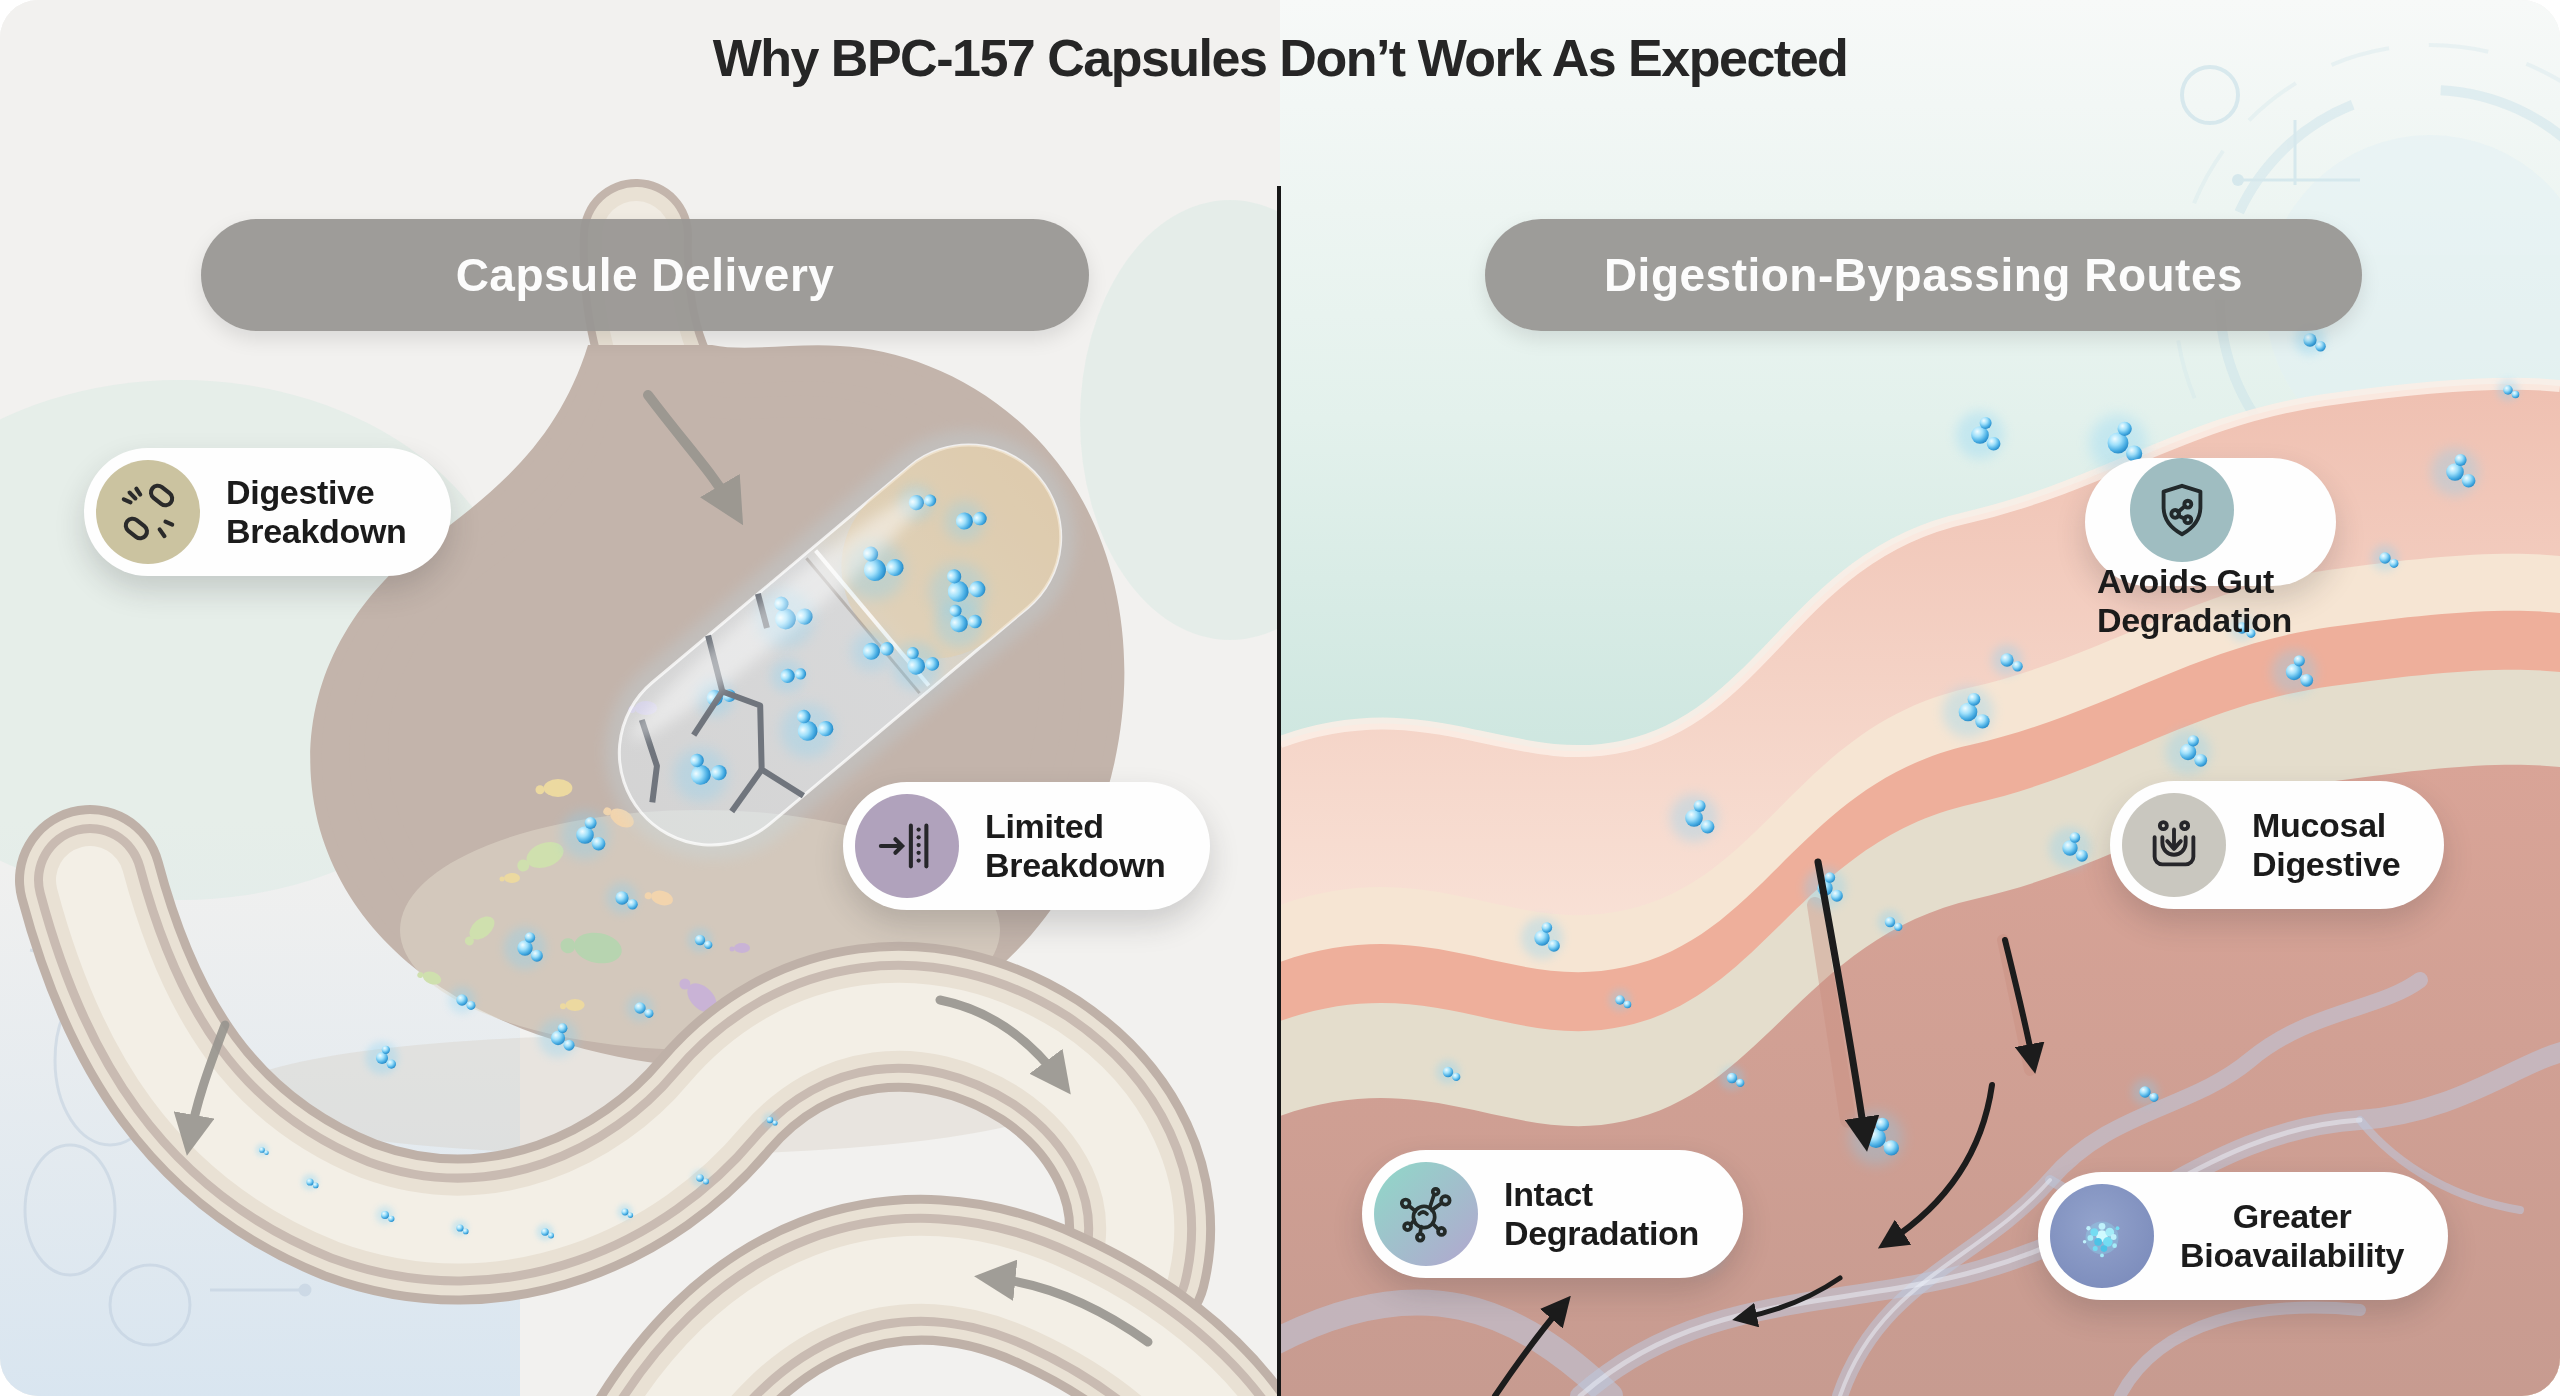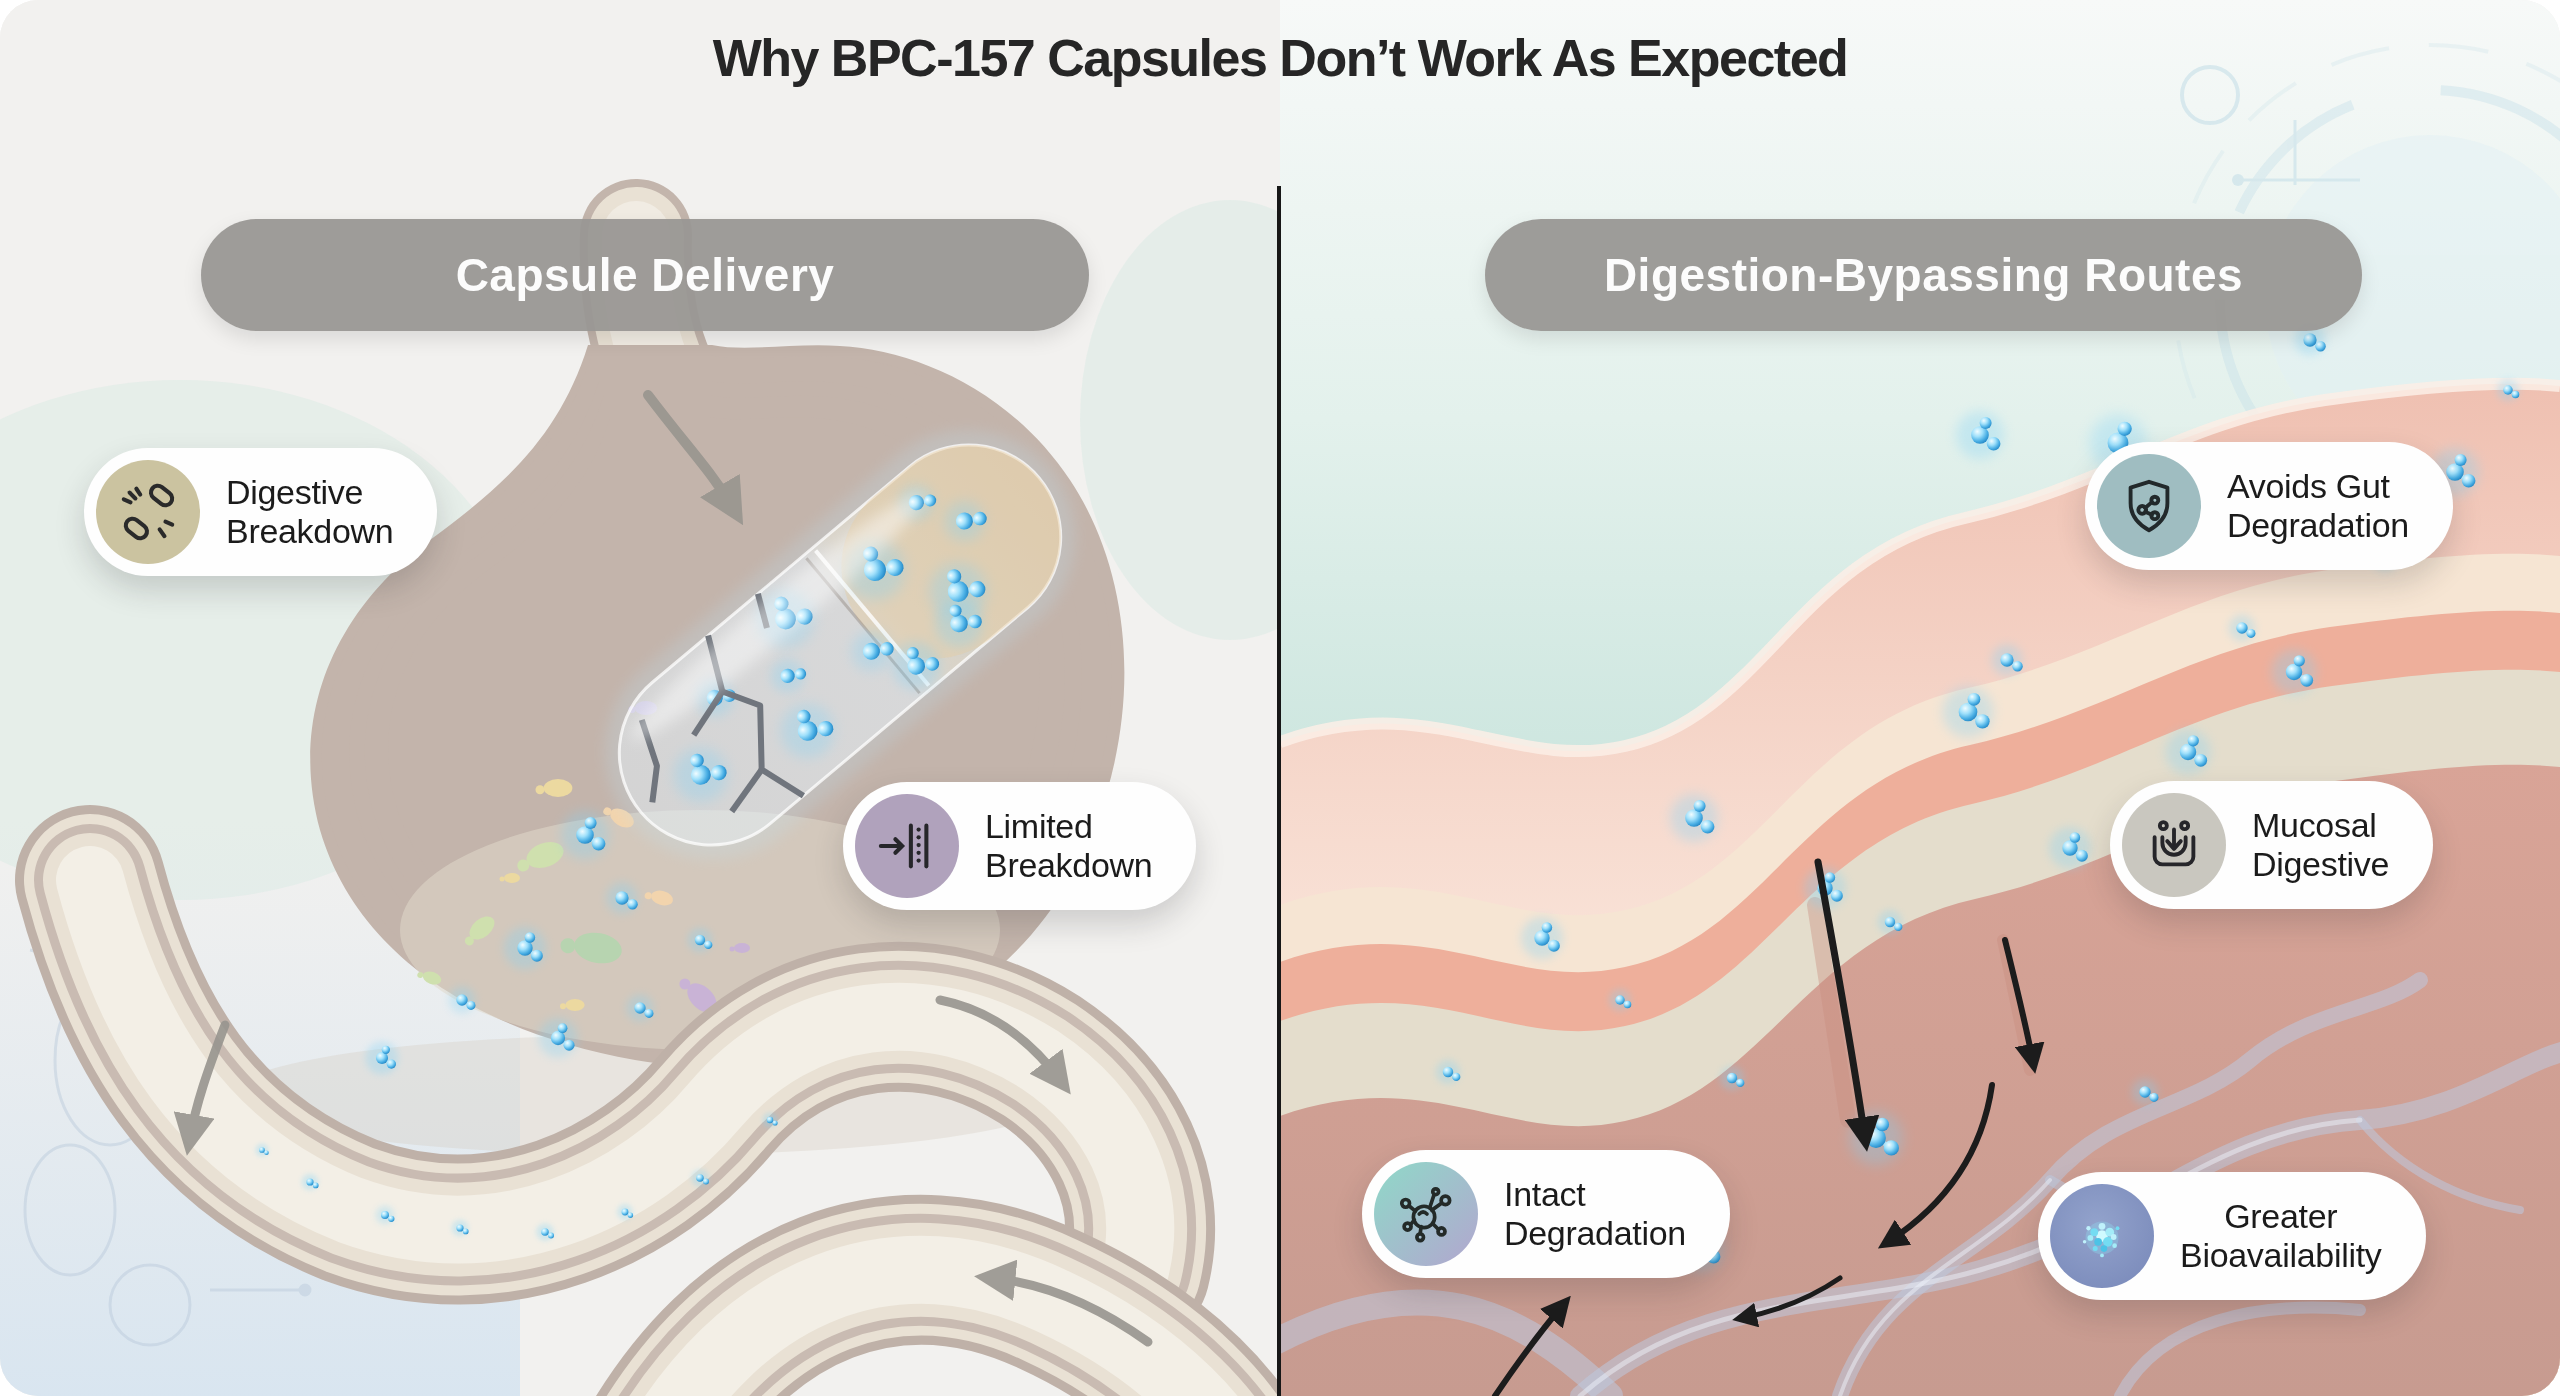--- a/index.html
+++ b/index.html
@@ -12,24 +12,24 @@
          font-size:52px;font-weight:700;letter-spacing:-1.5px;color:#262626;}
   .hpill{position:absolute;top:219px;height:112px;border-radius:56px;
          background:rgba(153,151,148,0.95);color:#fcfcfc;display:flex;align-items:center;justify-content:center;
          font-size:46px;font-weight:700;letter-spacing:.5px;box-shadow:0 8px 20px rgba(0,0,0,.10);}
   #hdr-left{left:201px;width:888px;}
   #hdr-right{left:1485px;width:877px;}
   .badge{position:absolute;height:128px;display:flex;align-items:center;background:#fefefe;
          border-radius:70px;padding:0 44px 0 12px;box-shadow:0 14px 30px rgba(40,40,45,.18);}
   .badge .ic{width:104px;height:104px;border-radius:50%;flex:none;margin-right:26px;
              display:flex;align-items:center;justify-content:center;overflow:hidden;}
-  .badge .tx{font-size:34px;font-weight:400;line-height:1.16;color:#1b1b1b;
+  .badge .tx{font-size:34px;font-weight:700;line-height:1.16;color:#1b1b1b;
              white-space:pre-line;letter-spacing:-.3px;}
   #b1{left:84px;top:448px;}   #b2{left:843px;top:782px;}  #b3{left:837px;top:1177px;}
-  #b4{left:2085px;top:442px;} #b5{left:2110px;top:781px;} #b6{left:1362px;top:1150px;}
+  #b4{left:2085px;top:458px;flex-direction:column;} #b5{left:2110px;top:781px;} #b6{left:1362px;top:1150px;}
   #b7{left:2038px;top:1172px;text-align:center;}
   .ic-chain{background:#cbc3a0;} .ic-barrier{background:#b0a2bc;} .ic-faded{background:#e6e5e2;}
   .ic-shield{background:#9fbdc1;} .ic-tray{background:#c9c7bf;}
   .ic-mol{background:linear-gradient(135deg,#8fd9c8,#b2a6cf);}
   .ic-cluster{background:radial-gradient(circle at 45% 40%,#93a3cc,#7787b8);}
   .icon-svg{width:62px;height:62px;}
 </style>
 </head>
 <body>
 

